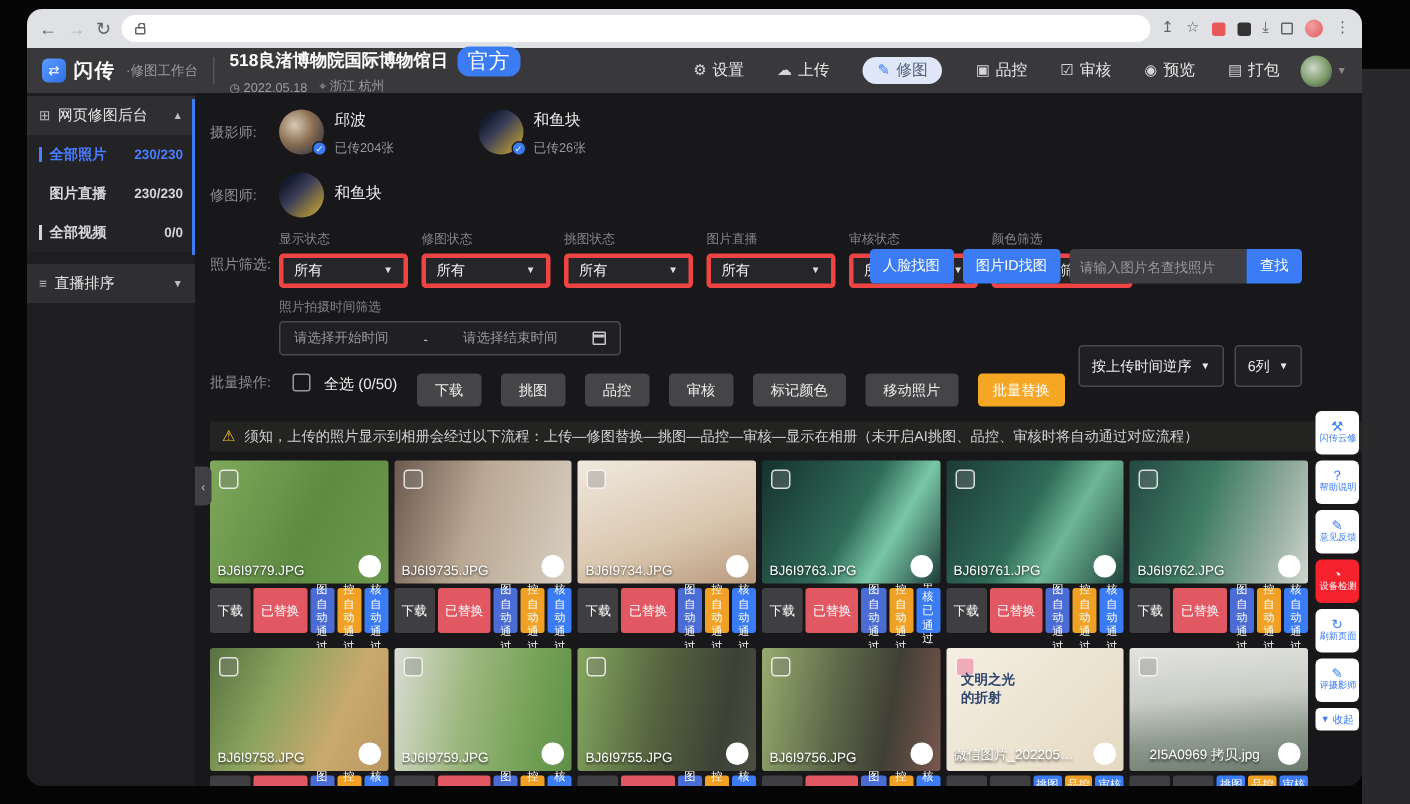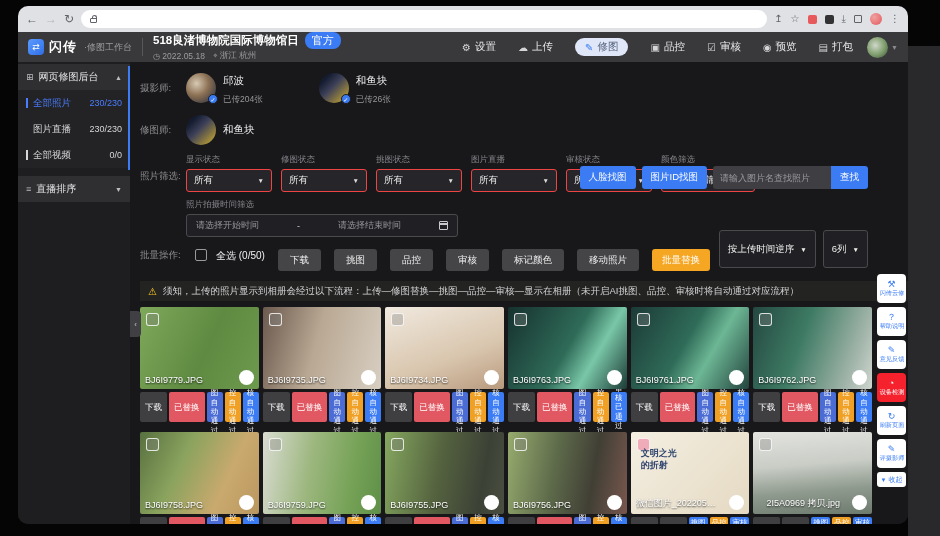--- a/index.html
+++ b/index.html
@@ -31,41 +31,41 @@
   .app-header { height:30px; background:#39393b; display:flex; align-items:center; padding:0 10px; flex:0 0 auto; }
   .logo { display:flex; align-items:center; gap:5px; }
   .logo-mark { width:16px; height:16px; border-radius:4px; background:linear-gradient(135deg,#5b9bff,#2f6fe8); color:#fff; font-size:9px;
                display:flex; align-items:center; justify-content:center; transform:rotate(0deg); }
   .logo-name { color:#fff; font-size:13px; font-weight:bold; letter-spacing:1px; }
   .logo-sub { color:#9c9ca1; font-size:9px; margin-left:2px; }
   .hdr-div { width:1px; height:18px; background:#57575a; margin:0 10px; }
   .event { display:flex; flex-direction:column; justify-content:center; gap:1px; }
   .event-top { display:flex; align-items:center; gap:6px; }
   .event-title { color:#fff; font-size:11.5px; font-weight:bold; white-space:nowrap; }
-  .badge { background:#3b7cf5; color:#fff; font-size:11px; padding:1px 7px; border-radius:8px; }
+  .badge { background:#3b7cf5; color:#fff; font-size:14px; padding:1px 7px; border-radius:8px; }
   .event-sub { display:flex; align-items:center; gap:8px; color:#9c9ca1; font-size:8.5px; }
   .event-sub .g { font-size:8px; }
   .top-nav { display:flex; align-items:center; gap:22px; margin-left:auto; margin-right:14px; }
   .nav-item { display:flex; align-items:center; gap:4px; color:#e8e8ea; font-size:10.5px; cursor:default; }
   .nav-item .g { font-size:10px; color:#d5d5d8; }
   .nav-item.active { background:#dfe7f9; border-radius:10px; padding:2px 10px; color:#56627c; }
   .nav-item.active .g { color:#3b7cf5; }
   .hdr-avatar { width:21px; height:21px; border-radius:50%; background:radial-gradient(circle at 40% 40%,#cfd8c9,#7c9b6a 55%,#3b4a3a); }
   .hdr-caret { color:#8a8a8e; font-size:7px; margin-left:3px; }
 
   
   .app-body { flex:1; display:flex; position:relative; background:#18181a; overflow:hidden; }
 
   
   .sidebar { width:112px; flex:0 0 auto; background:#1e1e20; padding-top:2px; position:relative; }
   .panel-hd { height:26px; background:#2f2f31; display:flex; align-items:center; padding:0 8px; gap:5px; color:#e6e6e8; font-size:10px; position:relative; }
   .panel-hd .g { font-size:9px; color:#bdbdc1; }
   .panel-hd .caret { margin-left:auto; font-size:7px; color:#bdbdc1; }
   .side-scroll { position:absolute; right:0; top:2px; width:2px; height:104px; background:#3b7cf5; z-index:2; }
-  .side-items { background:#232325; }
+  .side-items { background:#232325;font-weight:bold; }
   .side-item { height:26px; display:flex; align-items:center; padding:0 8px 0 8px; gap:5px; font-size:9.5px; color:#d6d6d9; cursor:default; }
   .side-item .tick { width:2px; height:10px; background:#d6d6d9; }
   .side-item .val { margin-left:auto; font-size:9px; }
   .side-item.active { color:#4a7dff; }
   .side-item.active .tick { background:#4a7dff; }
   .side-item.child { padding-left:15px; }
   .side-gap { height:8px; }
 
   
   .content { flex:1; position:relative; background:#18181a; padding:8px 0 0 10px; overflow:hidden; }
@@ -81,41 +81,41 @@
                    font-size:6px; display:flex; align-items:center; justify-content:center; border:1px solid #1e1e20; }
   .chip-name { color:#f0f0f2; font-size:10.5px; line-height:1.3; }
   .chip-sub { color:#97979c; font-size:8.5px; }
 
   
   .filter-block { display:flex; margin-top:4px; }
   .filter-left-label { width:46px; color:#8e8e93; font-size:9.5px; padding-top:16px; flex:0 0 auto; }
   .filter-cols { display:flex; gap:9px; }
   .fcol { display:flex; flex-direction:column; gap:3px; }
   .fcol-label { color:#84848a; font-size:8.5px; }
-  .select { width:86px; height:23px; background:#26262a; border:1px solid #ef4444; border-radius:3px;
+  .select { width:86px; height:23px; background:#26262a; border:3px solid #ef4444; border-radius:3px;
             display:flex; align-items:center; padding:0 7px; color:#eee; font-size:9.5px; cursor:default; }
   .select .caret { margin-left:auto; font-size:6.5px; color:#ddd; }
   .select.color-sel { width:94px; gap:5px; }
   .wheel { width:12px; height:12px; border-radius:50%; background:conic-gradient(#f44 0 60deg,#fb2 60deg 120deg,#4c4 120deg 200deg,#29f 200deg 280deg,#63f 280deg 330deg,#f44 330deg); }
   .search-group { position:absolute; right:40px; top:104px; display:flex; gap:6px; align-items:center; }
   .btn-blue { background:#3b7cf5; color:#fff; border:none; font-size:9.5px; height:23px; padding:0 9px; border-radius:3px; font-family:inherit; }
   .search-input { width:118px; height:23px; background:#3f3f43; border:none; border-radius:3px 0 0 3px; color:#eee; font-size:9px; padding:0 7px; font-family:inherit; }
   .search-input::placeholder { color:#9a9a9e; }
   .search-join { display:flex; }
   .search-join .btn-blue { border-radius:0 3px 3px 0; }
   .time-row { margin:7px 0 0 46px; }
   .time-label { color:#84848a; font-size:8.5px; margin-bottom:3px; }
-  .time-box { width:272px; height:23px; border:1px solid #4a4a4d; border-radius:3px; display:flex; align-items:center;
+  .time-box { width:228px; height:23px; border:1px solid #4a4a4d; border-radius:3px; display:flex; align-items:center;
               justify-content:space-between; padding:0 9px; background:#202024; }
   .ph { color:#96969b; font-size:9px; }
   .dash { color:#cfcfd3; font-size:9px; }
   .cal { width:9px; height:9px; border:1px solid #c9c9cd; border-radius:1px; position:relative; }
   .cal::before { content:''; position:absolute; top:1px; left:0; right:0; height:2px; background:#c9c9cd; }
   .sort-group { position:absolute; right:40px; top:168px; display:flex; gap:7px; }
-  .sort-box { height:38px; border:1px solid #4a4a4d; border-radius:3px; display:flex; align-items:center; gap:6px;
+  .sort-box { height:28px; border:1px solid #4a4a4d; border-radius:3px; display:flex; align-items:center; gap:6px;
               padding:0 8px; color:#eee; font-size:9.5px; background:#202024; }
   .sort-box .caret { font-size:6.5px; }
 
   
   .batch-row { display:flex; gap:9px; margin-top:12px; }
   .batch-label { color:#8e8e93; font-size:9.5px; width:46px; flex:0 0 auto; }
   .cb-box { width:12px; height:12px; border:1px solid #98989d; border-radius:2px; background:transparent; }
   .batch-sel { color:#f0f0f2; font-size:10px; }
   .btn-gray { background:#454548; color:#eee; border:none; font-size:9.5px; height:22px; padding:0 12px; border-radius:3px; font-family:inherit; margin-left:4px; }
   .btn-orange { color:#fff; border:none; font-size:9.5px; height:22px; padding:0 10px; border-radius:3px; font-family:inherit; margin-left:4px; }

